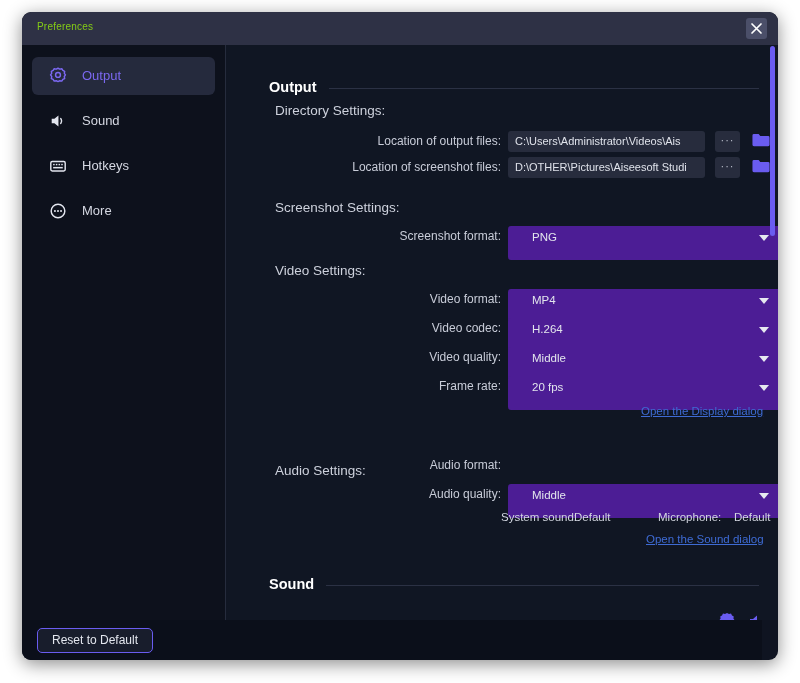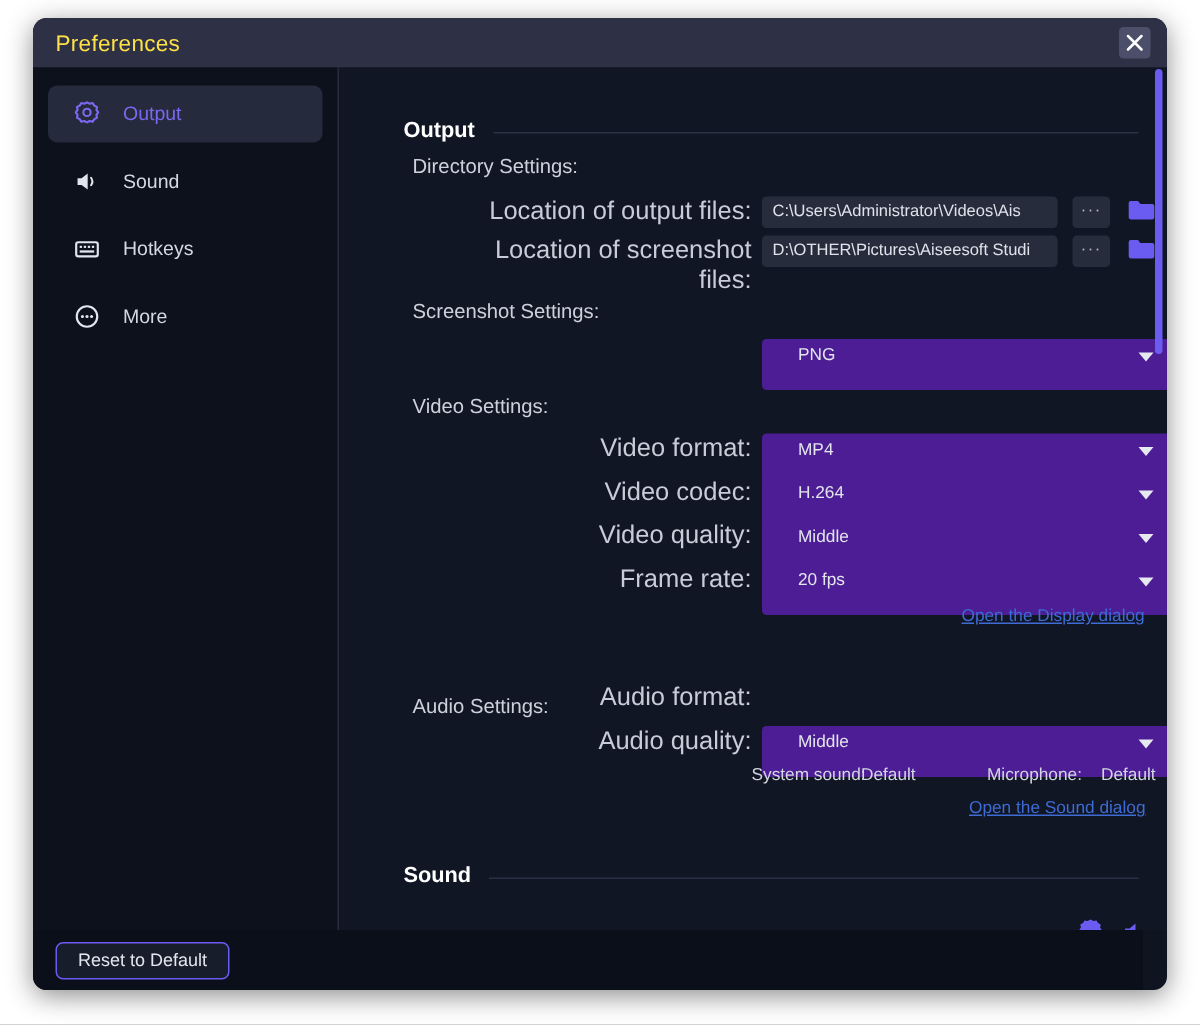--- a/index.html
+++ b/index.html
@@ -38,22 +38,22 @@
     left: 0; top: 0;
     width: 756px;
     height: 33px;
     background: #2e3145;
     border-radius: 9px 9px 0 0;
   }
   .titlebar-text {
     position: absolute;
     left: 15px;
     top: 9px;
-    font-size: 15px;
-    color: #fde047;
+    font-size: 10px;
+    color: #84cc16;
     letter-spacing: .2px;
   }
   .close-btn {
     position: absolute;
     right: 11px;
     top: 6px;
     width: 21px;
     height: 21px;
     border-radius: 3px;
     background: #4b4f69;
@@ -130,21 +130,21 @@
     height: 1px;
     background: #2b3144;
   }
   .group-title {
     position: absolute;
     font-size: 13.5px;
     color: #cdd1dc;
   }
   .fld-label {
     position: absolute;
-    font-size: 17px;
+    font-size: 12px;
     color: #c8ccd8;
     text-align: right;
     line-height: 20px;
   }
 
   
   .path-input {
     position: absolute;
     height: 21px;
     background: #272c3d;
@@ -348,20 +348,21 @@
       <div class="fld-label" style="left:75px; top:112px; width:200px;">Location of screenshot files:</div>
       <div class="path-input" style="left:282px; top:112px; width:197px;">D:\OTHER\Pictures\Aiseesoft Studi</div>
       <div class="dots-btn" style="left:489px; top:112px;">···</div>
       <div class="folder-btn" style="left:525px; top:112px;">
         <svg width="20" height="18" viewBox="0 0 22 20">
           <path d="M1.5 5 A1.6 1.6 0 0 1 3.1 3.4 H8.4 L10.2 5.6 H18.9 A1.6 1.6 0 0 1 20.5 7.2 V15.4 A1.6 1.6 0 0 1 18.9 17 H3.1 A1.6 1.6 0 0 1 1.5 15.4 Z" fill="#6a5cf0"></path>
         </svg>
       </div>
 
       <div class="group-title" style="left:49px; top:155px;">Screenshot Settings:</div>
+      <div class="fld-label" style="left:115px; top:181px; width:160px;">Screenshot format:</div>
       <div class="select-box" style="left:282px; top:181px; width:272px;">
         <span>PNG</span>
         <span class="caret"></span>
       </div>
 
       <div class="group-title" style="left:49px; top:218px;">Video Settings:</div>
 
       <div class="fld-label" style="left:115px; top:244px; width:160px;">Video format:</div>
       <div class="select-box" style="left:282px; top:244px; width:272px;">
         <span>MP4</span>

